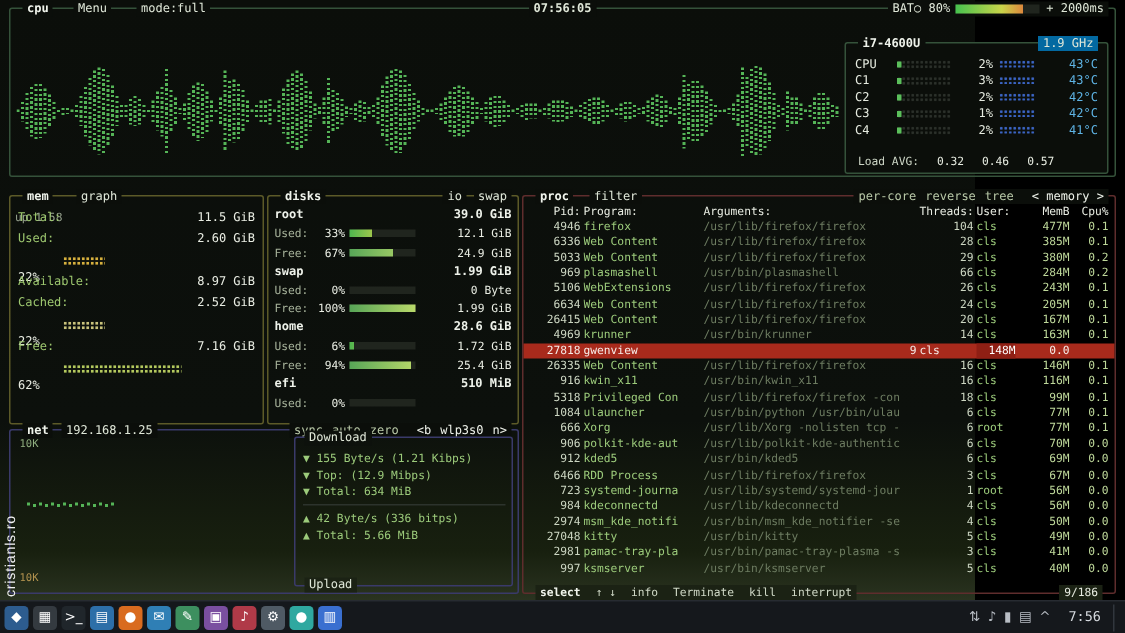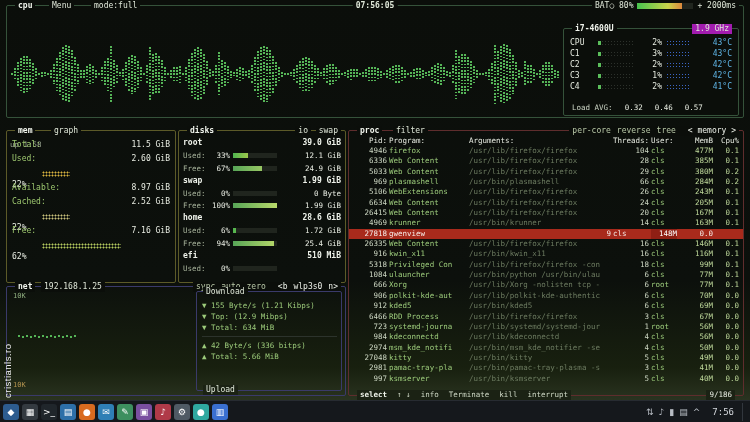--- a/index.html
+++ b/index.html
@@ -1,19 +1,19 @@
 <!DOCTYPE html>
 <html><head>
 <meta charset="utf-8">
 <style>
   *{margin:0;padding:0;box-sizing:border-box;}
   html,body{width:750px;height:422px;overflow:hidden;background:#000;}
   body{font-family:"DejaVu Sans Mono",monospace;font-size:8px;color:#d7ddd0;position:relative;}
   .screen{position:absolute;inset:0;width:750px;height:422px;}
-  .terminal{position:absolute;left:0;top:0;width:750px;height:400px;
+  .terminal{position:absolute;left:0;top:0;width:650px;height:400px;
     background:linear-gradient(180deg,#0b0e0a 0%,#0c100c 70%,#18200f 92%,#2a3320 100%);}
   .box{position:absolute;border:1px solid #3a4038;border-radius:2px;}
   .tag{position:absolute;top:-5px;height:10px;line-height:10px;background:#0b0e0a;padding:0 3px;color:#dfe7d8;white-space:nowrap;}
   .tag.bname{font-weight:bold;color:#f0f4ec;}
   .tag.btm{top:auto;bottom:-5px;background:#161c10;}
   
   .cpu-box{left:6px;top:5px;width:738px;height:113px;border-color:#35523a;}
   .clocktag{left:50%;transform:translateX(-50%);font-weight:bold;}
   .bat-cluster{right:4px;display:flex;align-items:center;gap:4px;}
   .bat-meter{display:inline-block;width:56px;height:6px;background:#20251e;position:relative;}
@@ -301,21 +301,21 @@
           <i class="wbar" style="height: 9px;"></i>
           <i class="wbar" style="height: 19px;"></i>
           <i class="wbar" style="height: 25px;"></i>
           <i class="wbar" style="height: 25px;"></i>
           <i class="wbar" style="height: 19px;"></i>
           <i class="wbar" style="height: 8px;"></i>
           <i class="wbar" style="height: 7px;"></i>
         </div>
       <div class="box core-box">
         <span class="tag bname" style="left:8px;background:#0b0e0a">i7-4600U</span>
-        <span class="tag" style="right:6px;background:#a21caf">1.9 GHz</span>
+        <span class="tag" style="right:6px;background:#0369a1">1.9 GHz</span>
         <div id="core-rows" class="core-rows">
             <div class="core-row">
               <span class="core-name">CPU</span>
               <span class="core-meter"></span>
               <span class="core-pct">2%</span>
               <span class="core-mini"></span>
               <span class="core-temp">43°C</span>
             </div>
             <div class="core-row">
               <span class="core-name">C1</span>

